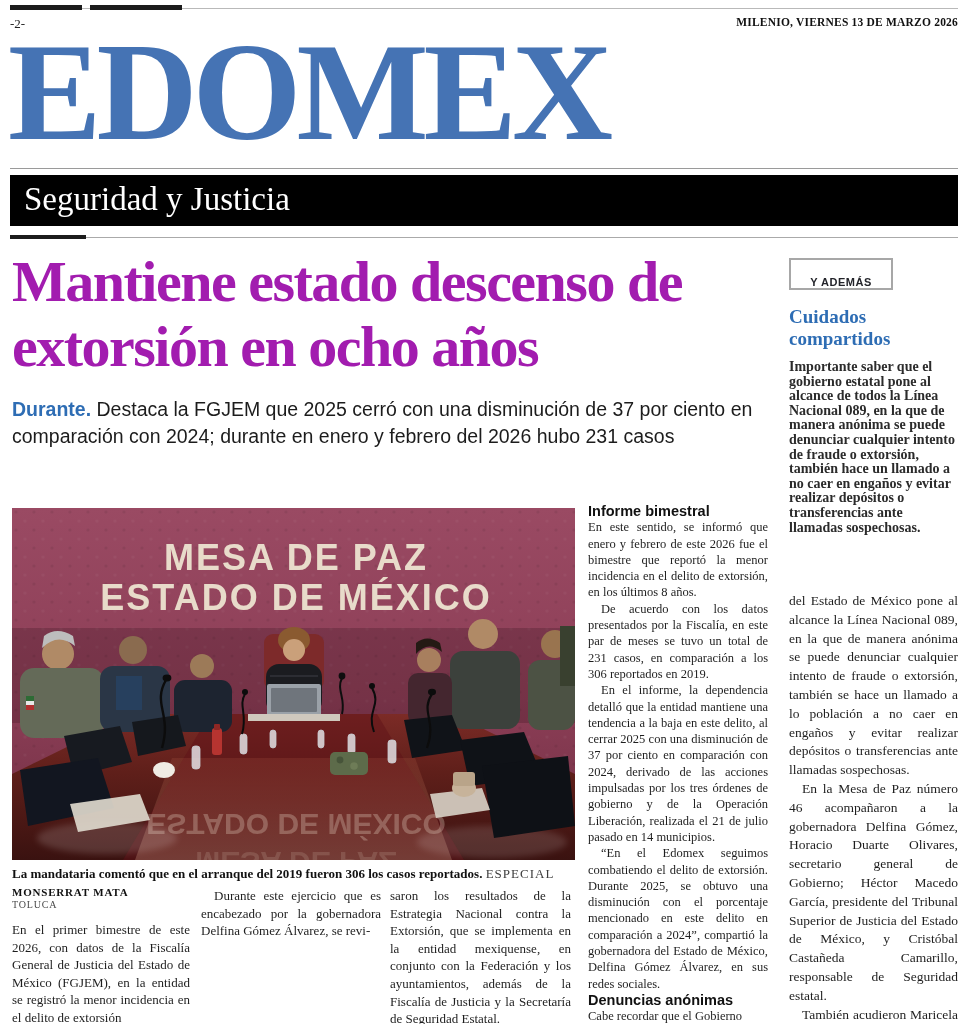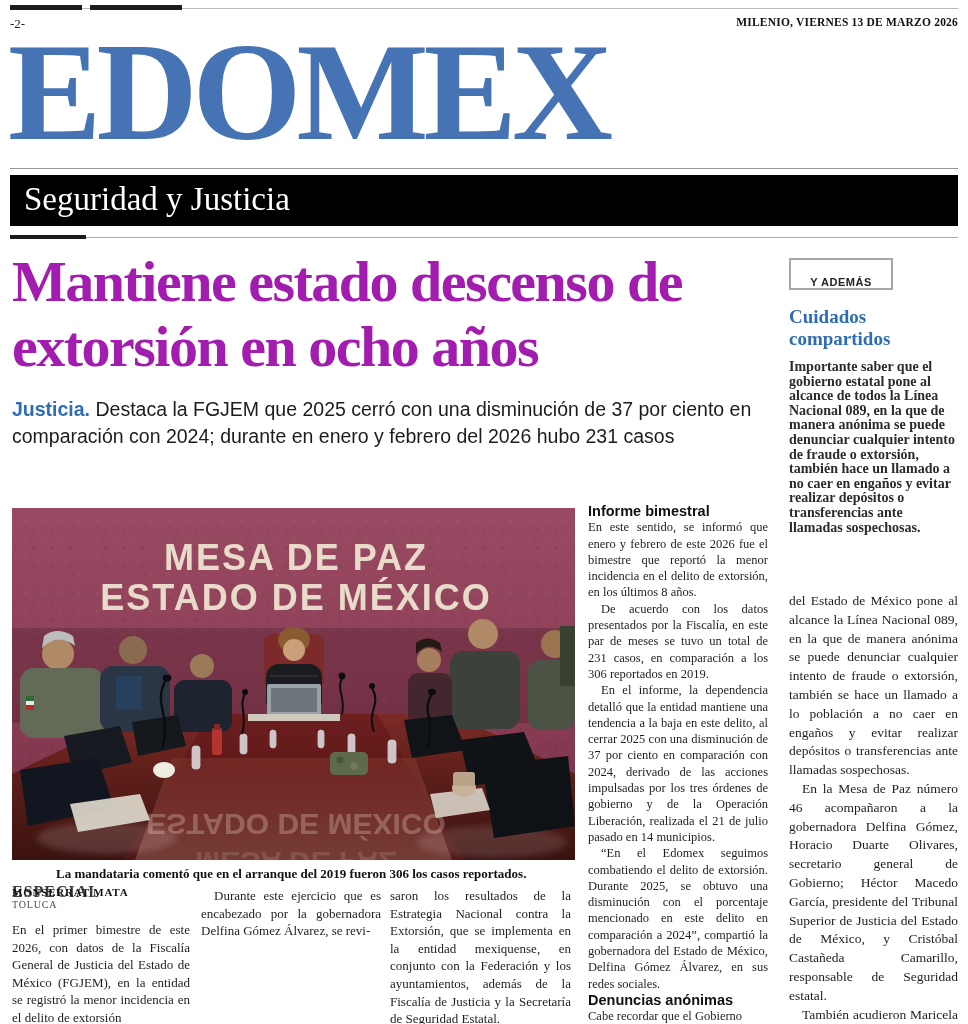--- a/index.html
+++ b/index.html
@@ -27,22 +27,22 @@
   .seg3{left:10px;top:235px;width:76px;height:4px;background:#1c1c1c;}
 
   .headline{left:12px;top:250px;width:775px;font-size:58px;line-height:1.12;
             font-weight:bold;letter-spacing:-1.5px;color:#a21caf;}
   .deck{left:12px;top:396px;width:778px;font-size:19.5px;line-height:1.38;
         font-family:"Liberation Sans",sans-serif;color:#1c1c1c;}
   .kicker{color:#2e6db4;font-weight:bold;}
 
   .photo{left:12px;top:508px;width:563px;height:352px;background:#f0abfc;overflow:hidden;}
   .caption{left:12px;top:866px;width:563px;font-size:13px;line-height:1.25;color:#111;}
-  .caption b{font-weight:bold;margin-left:44px;}
-  .credit{font-weight:bold;font-size:16px;letter-spacing:1px;color:#3c3c3c;}
+  .caption b{font-weight:bold;}
+  .credit{font-weight:normal;font-size:13px;letter-spacing:1px;color:#3c3c3c;}
 
   .byline{left:12px;top:886px;width:178px;}
   .byline .author{font-size:11px;font-weight:bold;letter-spacing:.8px;color:#111;display:block;font-family:Liberation Serif, serif;}
   .byline .loc{font-size:10px;letter-spacing:.8px;color:#4a4a4a;display:block;margin-top:1px;}
 
   .bodycol{position:absolute;text-align:justify;}
   .body-a{font-size:13px;line-height:17.6px;}
   .body-b{font-size:12.5px;line-height:16.3px;}
   .body-c{font-size:13.5px;line-height:18.8px;}
   .bodycol p{margin:0;}
@@ -82,21 +82,21 @@
 
   <div class="abs rule-above-bar"></div>
   <div class="abs section-bar">
     <span class="section-label">Seguridad y Justicia</span>
   </div>
   <div class="abs rule-below-bar"></div>
   <div class="abs seg3"></div>
 
   <h1 class="abs headline" style="margin:0;">Mantiene estado descenso de extorsión en ocho años</h1>
 
-  <p class="abs deck" style="margin:0;"><span class="kicker">Justicia.</span>
+  <p class="abs deck" style="margin:0;"><span class="kicker">Durante.</span>
     <span>Destaca la FGJEM que 2025 cerró con una disminución de 37 por ciento en comparación con 2024; durante en enero y febrero del 2026 hubo 231 casos</span></p>
 
   <div class="abs photo">
     <svg width="563" height="352" viewBox="0 0 563 352">
       <defs>
         <linearGradient id="wallG" x1="0" y1="0" x2="0" y2="1">
           <stop offset="0" stop-color="#9a4a63"></stop>
             <stop offset="0.55" stop-color="#8c3e56"></stop>
           <stop offset="1" stop-color="#6f2e43"></stop>
         </linearGradient>

